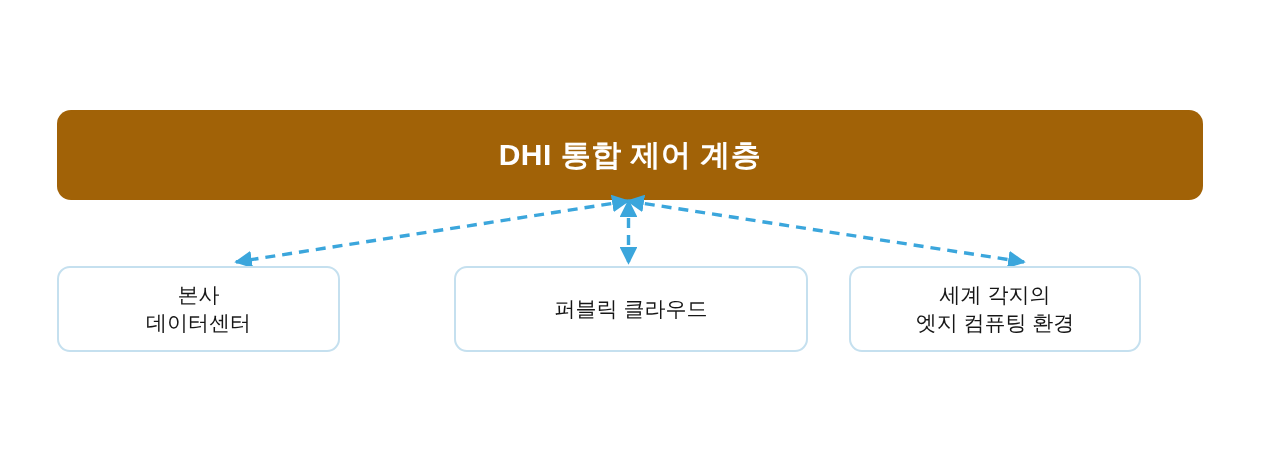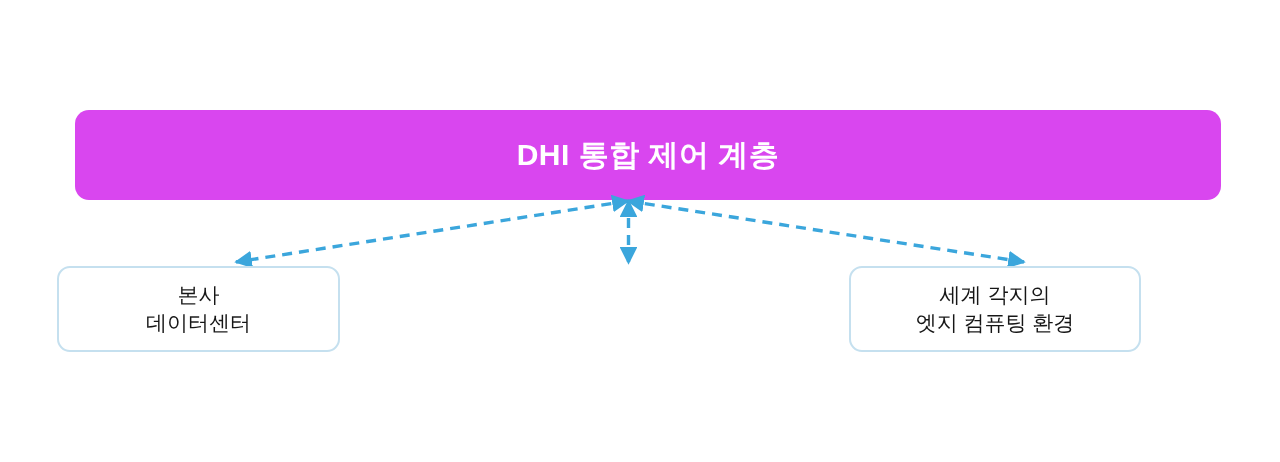--- a/index.html
+++ b/index.html
@@ -18,27 +18,26 @@
     overflow: hidden;
   }
 
   
   .control-bar {
     position: absolute;
     left: 57px;
     top: 110px;
     width: 1146px;
     height: 90px;
-    background: #d946ef;
+    background: #a16207;
     border-radius: 14px;
     display: flex;
     align-items: center;
     justify-content: center;
     box-sizing: border-box;
-    margin-left: 18px;
   }
   .control-bar-title {
     color: #ffffff;
     font-size: 30px;
     font-weight: bold;
     letter-spacing: 0.5px;
     line-height: 1.2;
     text-align: center;
     white-space: nowrap;
   }
@@ -103,19 +102,22 @@
     <line x1="628.5" y1="201" x2="628.5" y2="263" stroke="#3ba6dc" stroke-width="3.4" stroke-dasharray="10 7" marker-start="url(#ah-up)" marker-end="url(#ah-dn)"></line>
 
     <line x1="628" y1="201" x2="1024" y2="262" stroke="#3ba6dc" stroke-width="3.4" stroke-dasharray="10 7" marker-start="url(#ah-up)" marker-end="url(#ah-dn)"></line>
   </svg>
 
   <div class="node-box n1">
     <div class="node-label">본사
 데이터센터</div>
   </div>
 
+  <div class="node-box n2">
+    <div class="node-label">퍼블릭 클라우드</div>
+  </div>
 
   <div class="node-box n3">
     <div class="node-label">세계 각지의
 엣지 컴퓨팅 환경</div>
   </div>
 
 </div>
 
 </body></html>

